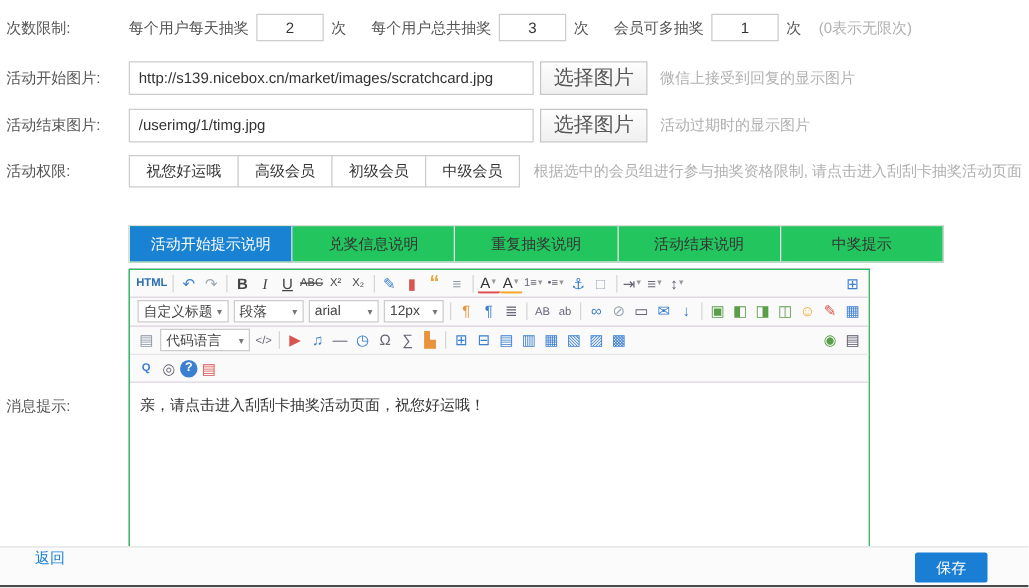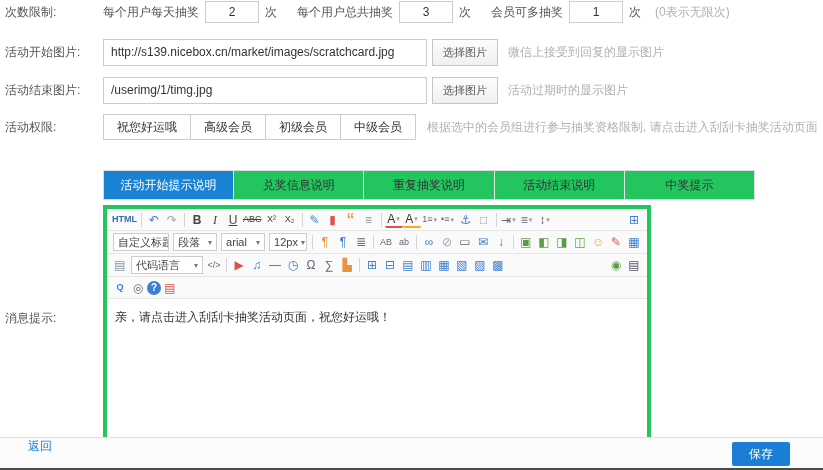--- a/index.html
+++ b/index.html
@@ -1,48 +1,48 @@
 <!DOCTYPE html>
 <html><head>
 <meta charset="utf-8">
 <style>
   * { box-sizing: border-box; margin: 0; padding: 0; }
   html,body { background:#fff; }
   body { font-family: "Liberation Sans", "DejaVu Sans", sans-serif; }
   .page { position:relative; width:823px; height:470px; background:#fff; overflow:hidden; font-size:12px; color:#333; }
 
-  .form { }
+  .form { padding-top:10px; }
   .row { display:flex; align-items:center; padding-left:5px; }
   .lbl { width:98px; flex:0 0 98px; color:#555; font-size:12px; }
   .inline-lbl { color:#555; margin-right:6px; }
   .unit { color:#555; margin:0 4px 0 6px; }
   .sp18 { display:inline-block; width:16px; }
   .hint { color:#b0b0b0; margin-left:10px; font-size:12px; white-space:nowrap; }
 
   .row-limits { height:24px; margin-bottom:14px; }
   .num { width:54px; height:22px; border:1px solid #ccc; text-align:center; font-size:12px; color:#333; outline:none; }
 
   .row-img { height:28px; margin-bottom:10px; }
   .text-input { width:324px; height:27px; border:1px solid #ccc; padding:0 7px; font-size:12px; color:#333; outline:none; }
-  .choose-btn { height:27px; margin-left:5px; padding:0 10px; border:1px solid #c6c6c6; background:linear-gradient(#fdfdfd,#f0f0f0); color:#555; font-size:11px; cursor:pointer; }
+  .choose-btn { height:27px; margin-left:5px; padding:0 10px; border:1px solid #c6c6c6; background:linear-gradient(#fdfdfd,#f0f0f0); color:#555; font-size:16px; cursor:pointer; }
 
   .row-perm { height:26px; margin-bottom:8px; }
   .perm-btn { height:26px; padding:0 13px; border:1px solid #ccc; background:#fff; color:#333; font-size:12px; margin-right:-1px; cursor:pointer; }
   .perm-hint { margin-left:12px; }
 
   .row-msg { align-items:center;margin-top:30px; }
   .row-msg .lbl { padding-top:8px; }
   .msg-col { display:flex; flex-direction:column; }
 
   .tabs { display:flex; width:652px; height:30px; border:1px solid #dcdcdc; background:#22c55e; margin-bottom:5px; }
   .tab { flex:1; text-align:center; line-height:28px; font-size:12px; color:#333; border-right:1px solid #e8e8e8; cursor:pointer; white-space:nowrap; overflow:hidden; }
   .tab:last-child { border-right:none; }
   .tab.active { background:#1a82d2; color:#fff; line-height:28px; }
 
-  .editor { width:548px; border:4px solid #22c55e; background:#701a75; }
+  .editor { width:593px; border:1px solid #22c55e; background:#701a75; }
   .tb-row { display:flex; align-items:center; padding:2px 4px; background:#fafafa; border-bottom:1px solid #e6e6e6; min-height:22px; }
   .tb-btn { display:inline-flex; align-items:center; justify-content:center; min-width:18px; height:17px; font-size:12px; color:#555; cursor:pointer; padding:0 1px; border-radius:2px; line-height:1; }
   .tb-sep { width:1px; height:14px; background:#d5d5d5; margin:0 3px; flex:0 0 1px; }
   .tb-gap { flex:1; }
   .tb-select { display:inline-flex; align-items:center; justify-content:space-between; border:1px solid #ccc; background:#fff; height:18px; padding:0 4px; font-size:11px; color:#444; margin:0 2px; cursor:pointer; white-space:nowrap; overflow:hidden; }
   .tb-caret { font-size:8px; color:#777; margin-left:3px; }
   .tb-btn.b { font-weight:bold; }
   .tb-btn.i { font-style:italic; font-family:"Liberation Serif","DejaVu Serif",serif; }
   .tb-btn.u { text-decoration:underline; }
   .tb-btn.strike { text-decoration:line-through; }

